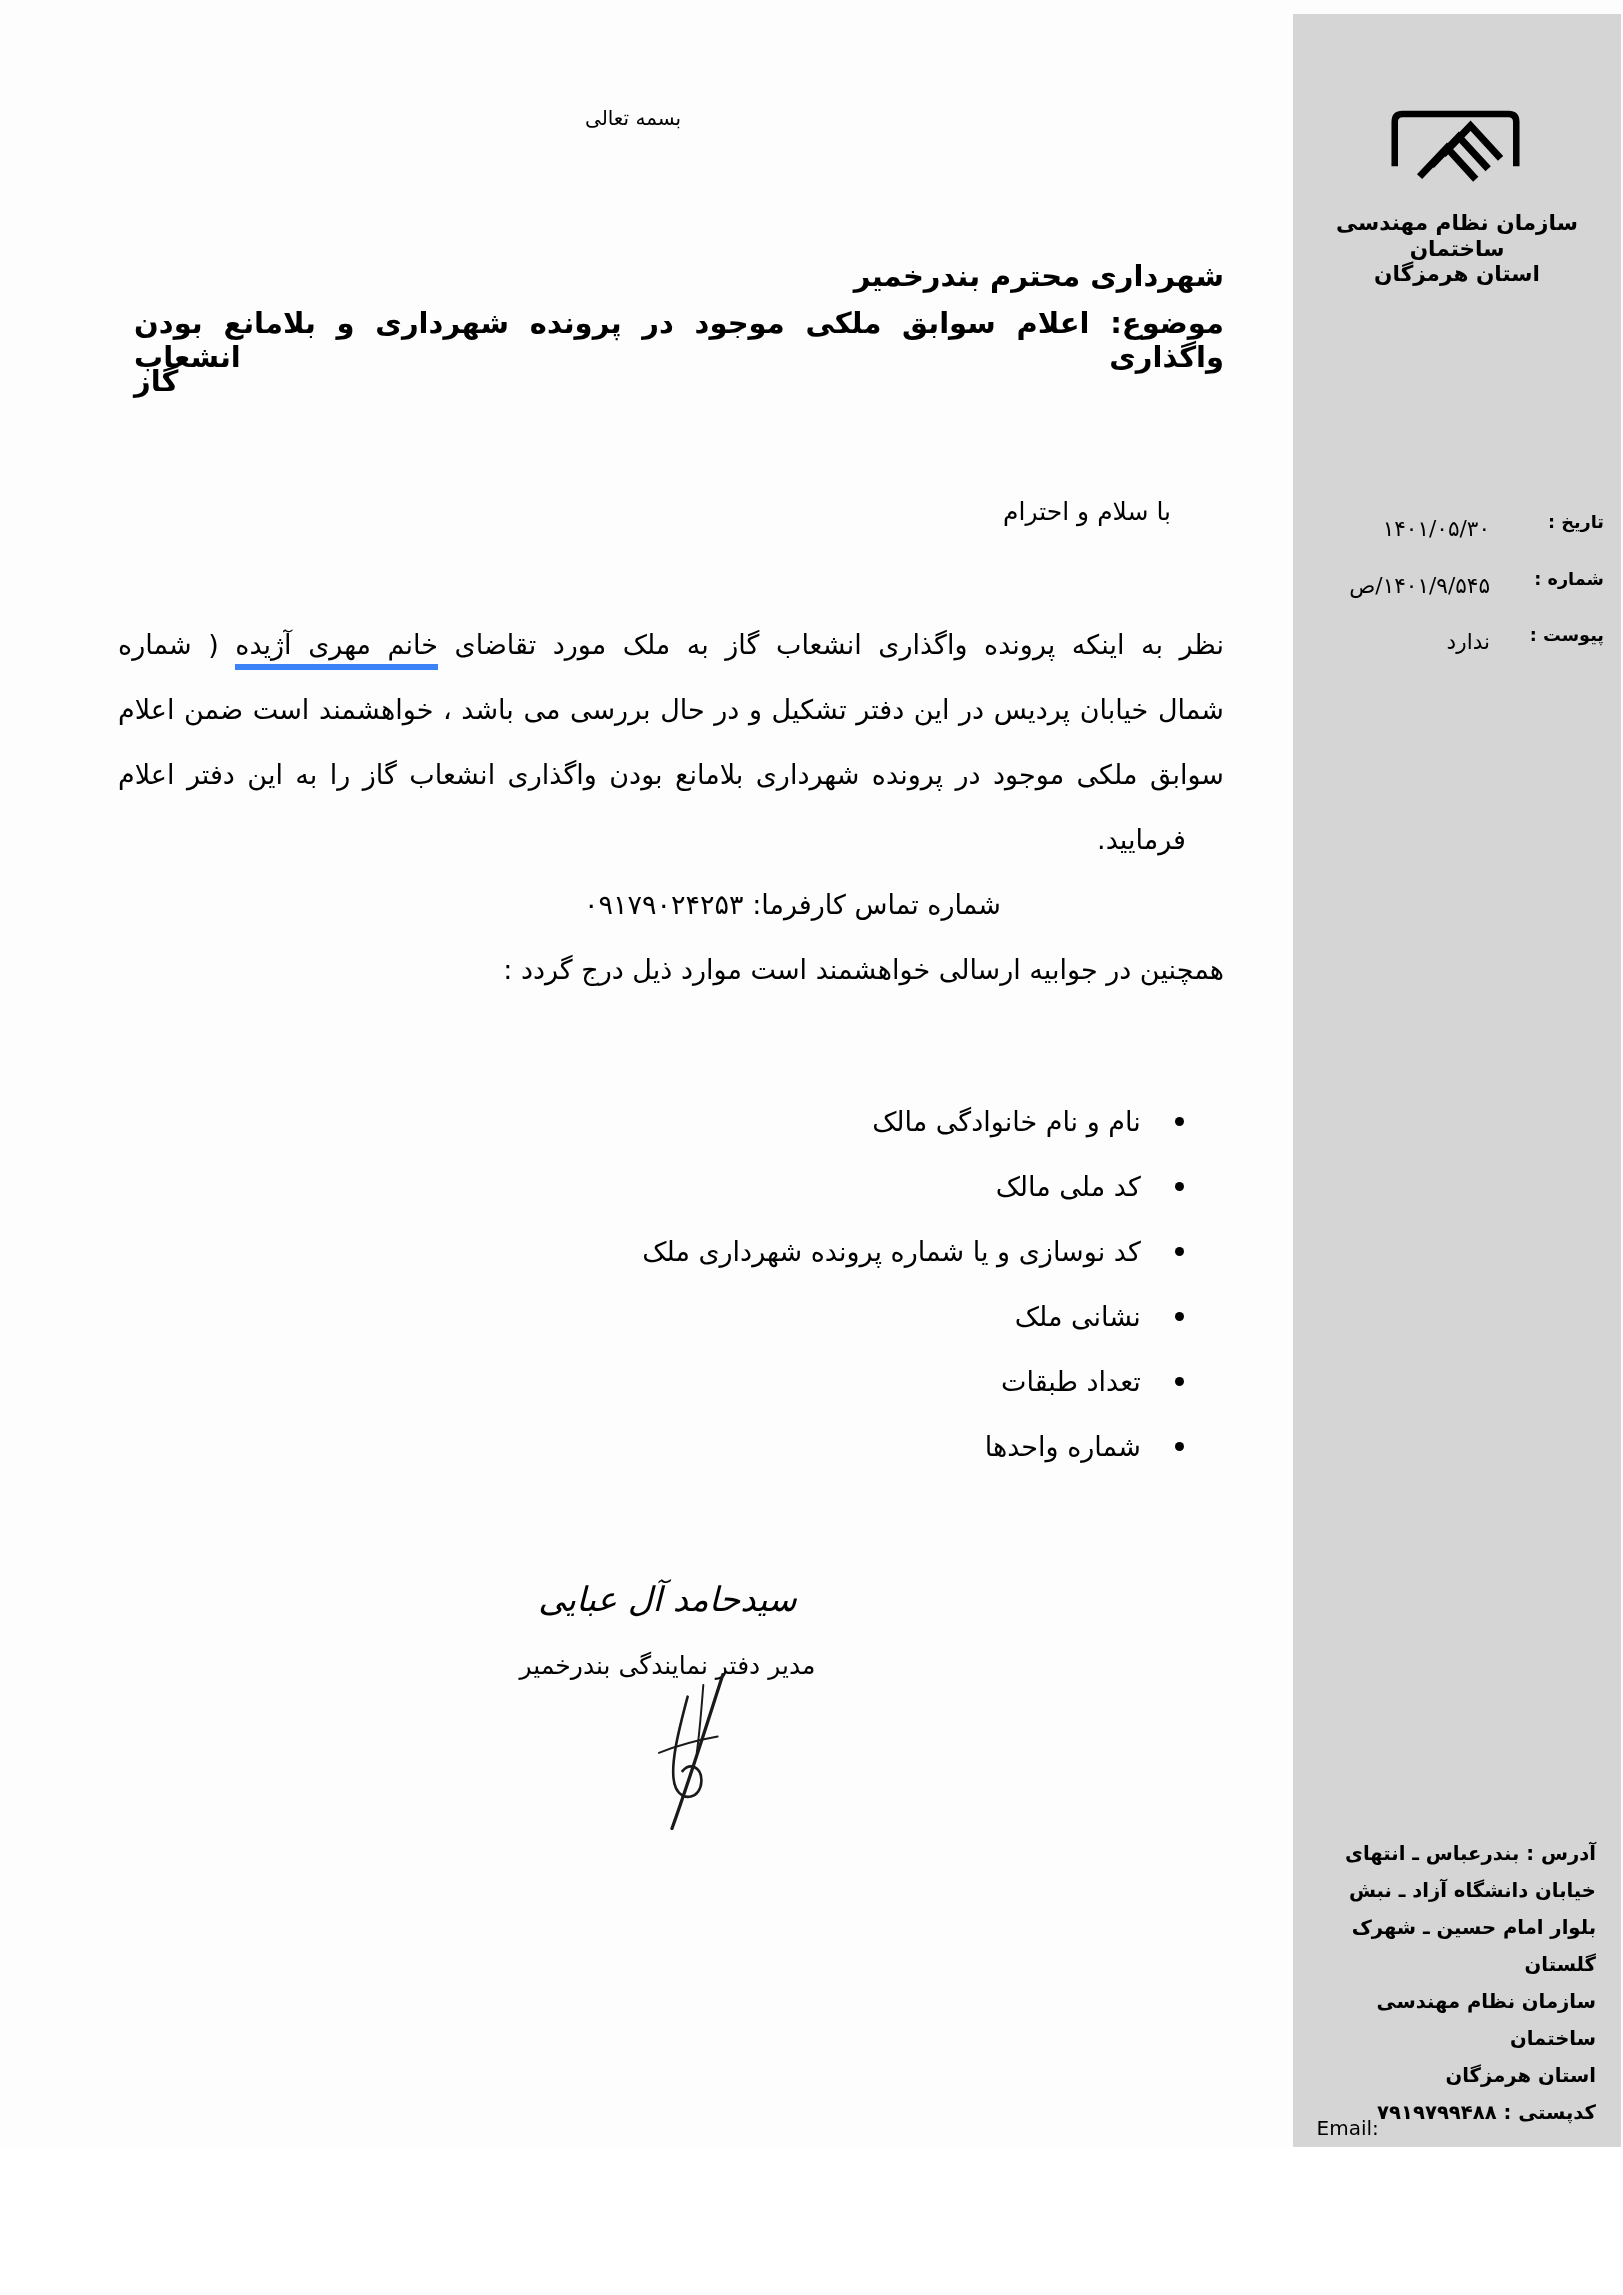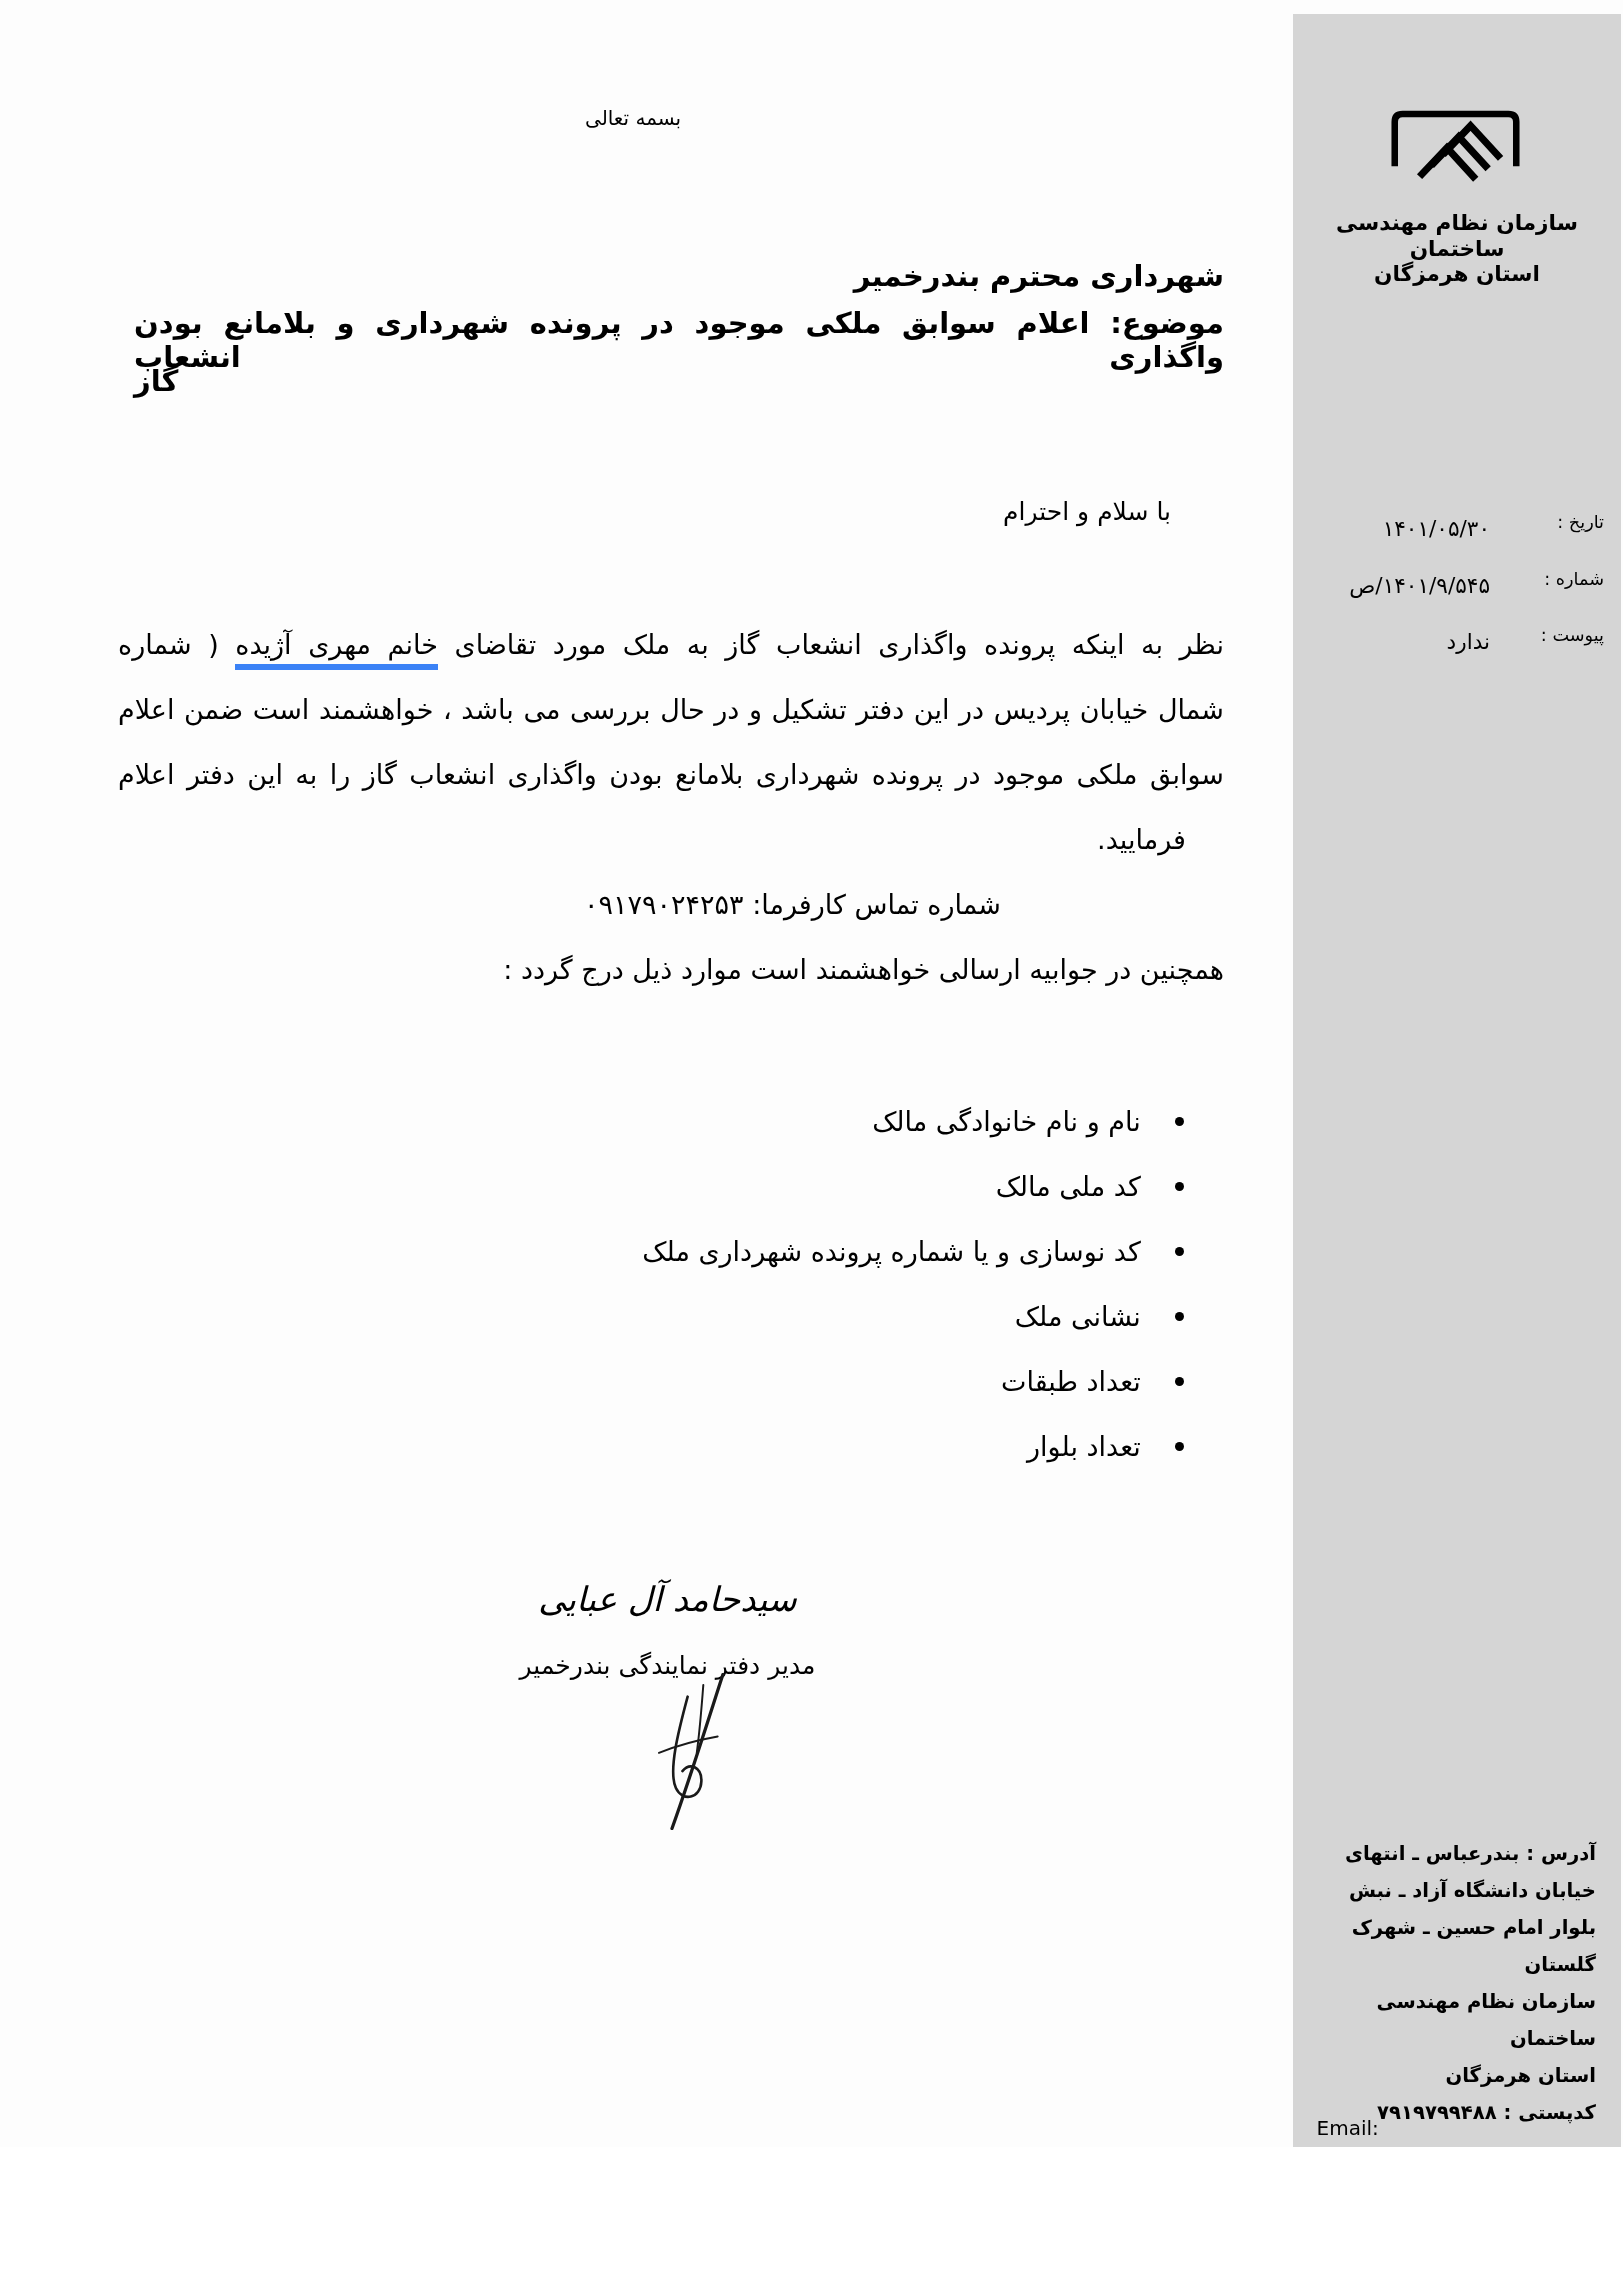--- a/index.html
+++ b/index.html
@@ -15,21 +15,21 @@
   
   .sidebar{
     position:absolute;left:1293px;top:14.4px;width:328px;height:2262px;
     background:#d5d5d5;
   }
   .logo-wrap{position:absolute;left:79px;top:79px;width:167px;height:98px;}
   .org-line{position:absolute;left:0;width:100%;text-align:center;font-weight:bold;font-size:21.6px;line-height:26px;}
   .org-line.l1{top:196px;}
   .org-line.l2{top:247px;}
   .meta-row{position:absolute;left:0;width:100%;height:56px;}
-  .meta-label{position:absolute;right:17px;top:5.2px;font-size:17.7px;font-weight:normal;}
+  .meta-label{position:absolute;right:17px;top:5.2px;font-size:17.7px;font-weight:bold;}
   .meta-value{position:absolute;right:131px;top:9.2px;font-size:21.6px;white-space:nowrap;}
   .meta-row.r1{top:492px;}
   .meta-row.r2{top:549px;}
   .meta-row.r3{top:605px;}
   .address{position:absolute;top:1821px;right:0;width:100%;padding:0;}
   .address div{font-size:19.6px;font-weight:bold;line-height:37px;text-align:right;padding-right:25px;padding-left:13px;}
   .email-label{position:absolute;left:23.6px;top:2102px;font-size:20px;direction:ltr;text-align:left;}
   .email-value{position:absolute;left:21px;top:2164px;font-size:17.7px;direction:ltr;text-align:left;white-space:nowrap;}
   
   .bismillah{position:absolute;left:585px;top:106px;font-size:20px;}
@@ -94,21 +94,21 @@
     <div class="bullet-item">
       <span class="bullet-dot"></span>
       <span class="bullet-text">نشانی ملک</span>
     </div>
     <div class="bullet-item">
       <span class="bullet-dot"></span>
       <span class="bullet-text">تعداد طبقات</span>
     </div>
     <div class="bullet-item">
       <span class="bullet-dot"></span>
-      <span class="bullet-text">تعداد بلوار</span>
+      <span class="bullet-text">شماره واحدها</span>
     </div>
   </div>
 
   <div class="sig-block">
     <div class="sig-name">سیدحامد آل عبایی</div>
     <div class="sig-title">مدیر دفتر نمایندگی بندرخمیر</div>
   </div>
   <svg class="scribble" viewBox="0 0 190 240" aria-hidden="true">
     <path d="M150 2 C 128 70, 100 160, 72 238" fill="none" stroke="#1a1a1a" stroke-width="5" stroke-linecap="round"></path>
     <path d="M120 18 C 117 58, 114 92, 110 122" fill="none" stroke="#1a1a1a" stroke-width="3" stroke-linecap="round"></path>

